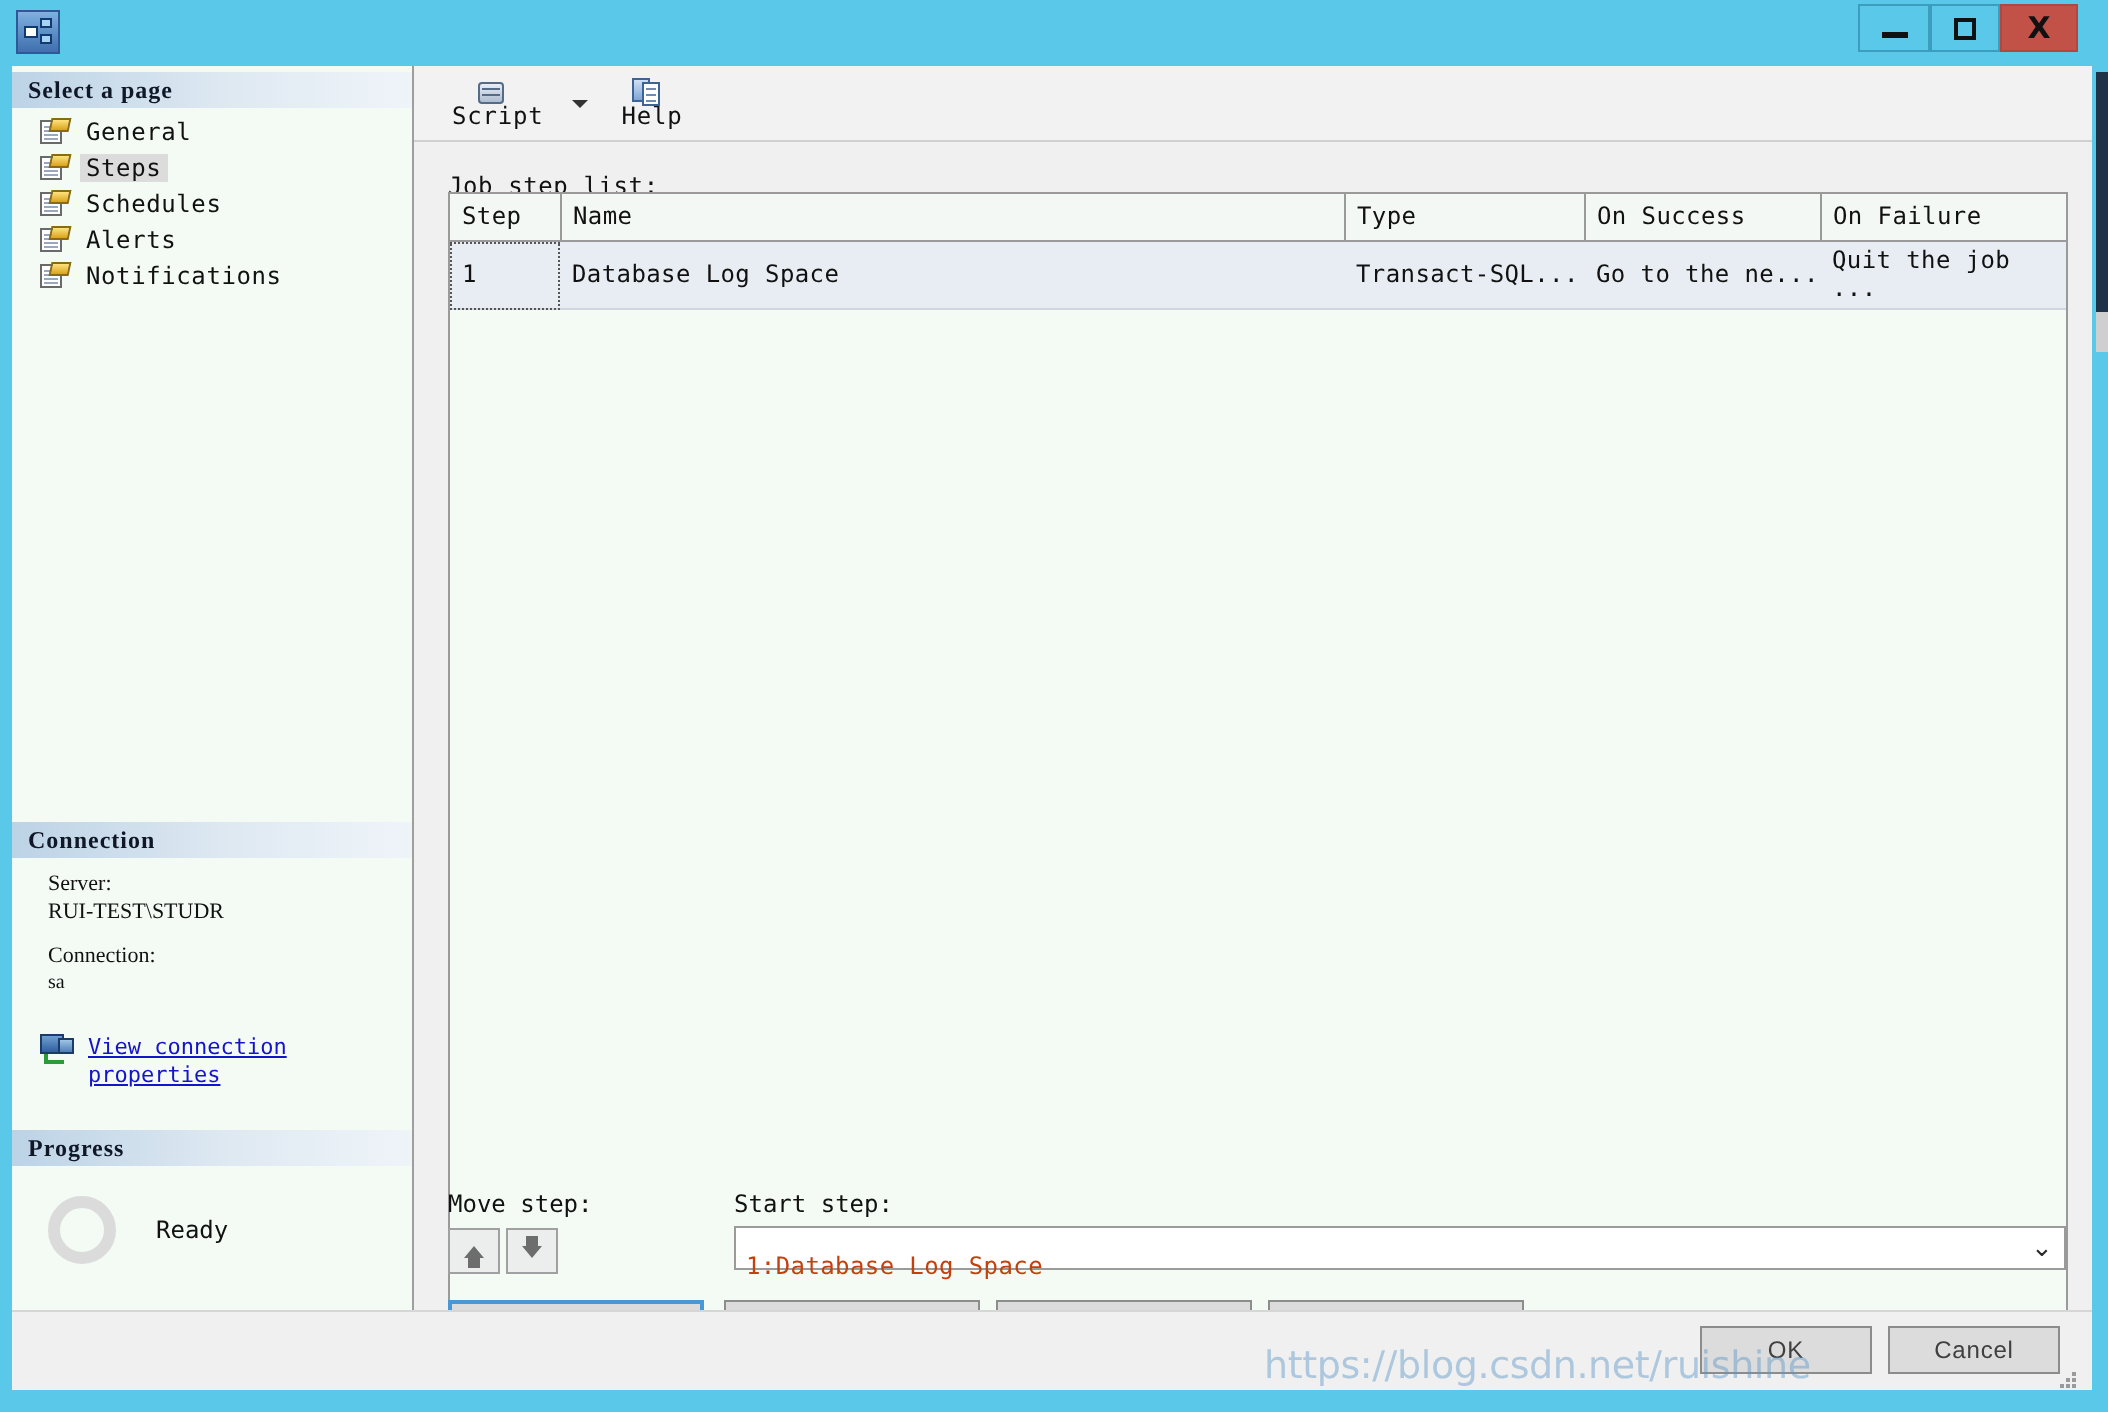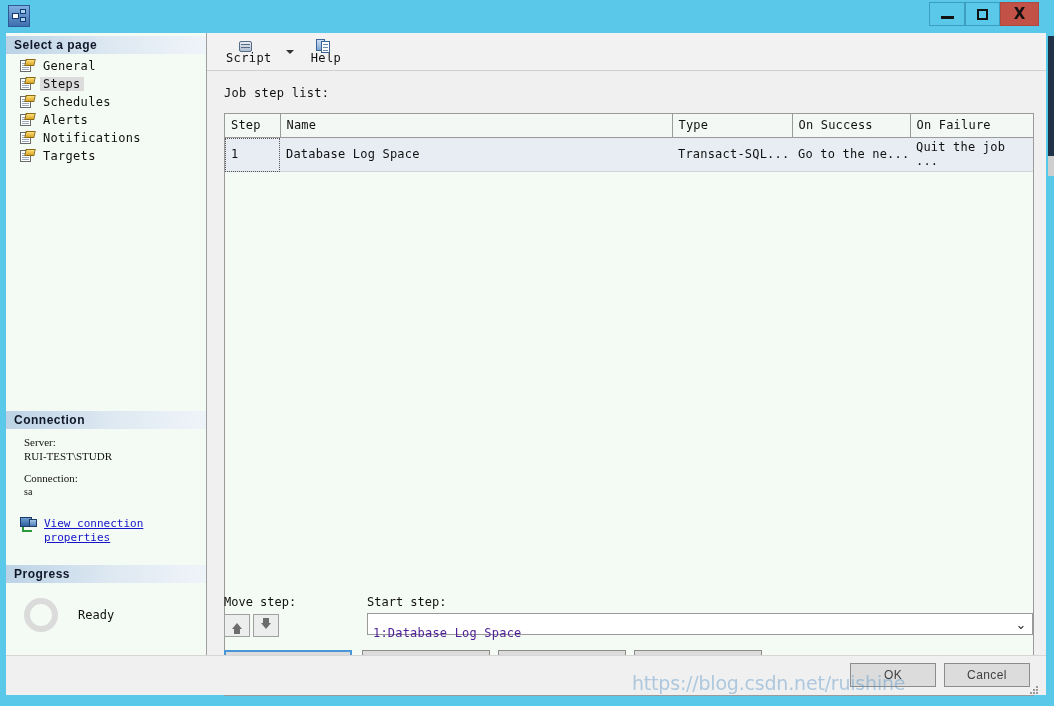--- a/index.html
+++ b/index.html
@@ -130,21 +130,21 @@
     background: #f4faf4;
     border-right: 1px solid #9e9e9e;
     box-sizing: border-box;
   }
   .pane-header {
     position: absolute;
     left: 0;
     width: 200px;
     height: 18px;
     background: linear-gradient(to right, #bcd3e6, #dfe9f2 55%, #eff4f9);
-    font-family: Liberation Sans, sans-serif;
+    font-family: Liberation Serif, serif;
     font-weight: bold;
     font-size: 12px;
     color: #101828;
     padding: 2px 0 0 8px;
     box-sizing: border-box;
     letter-spacing: 0.5px;
   }
   #hdr-select { top: 3px; }
   #hdr-connection { top: 378px; }
   #hdr-progress { top: 532px; }
@@ -376,21 +376,21 @@
     left: 17px; top: 53px;
     font-family: "DejaVu Sans Mono", "Liberation Mono", monospace;
     font-size: 12px;
     color: #111;
     letter-spacing: 0.3px;
   }
 
   
   #grid {
     position: absolute;
-    left: 17px; top: 80px;
+    left: 17px; top: 63px;
     width: 810px;
     height: 583px;
     background: #f4faf4;
     border: 1px solid #9a9a9a;
     box-sizing: border-box;
     overflow: hidden;
   }
   #grid table {
     border-collapse: collapse;
     width: 808px;
@@ -482,21 +482,21 @@
     box-sizing: border-box;
     display: flex;
     align-items: center;
     cursor: default;
   }
   #start-combo .val {
     flex: 1;
     padding-left: 5px;
     font-family: "DejaVu Sans Mono", "Liberation Mono", monospace;
     font-size: 12px;
-    color: #4c1d95;
+    color: #c2410c;
     letter-spacing: 0.2px;
     margin-top: 17px;
   }
   #start-combo .chev {
     width: 22px;
     text-align: center;
     font-family: "DejaVu Sans", "Liberation Sans", sans-serif;
     font-size: 13px;
     color: #2a2a2a;
   }
@@ -658,31 +658,20 @@
             <span class="doc"></span>
               <span class="ln l1"></span>
               <span class="ln l2"></span>
               <span class="ln l3"></span>
               <span class="ln l4"></span>
               <span class="tag"></span>
           </span>
           <span class="label">Notifications</span>
         </div>
 
-        <div class="page-item">
-          <span class="pg-icon">
-            <span class="doc"></span>
-              <span class="ln l1"></span>
-              <span class="ln l2"></span>
-              <span class="ln l3"></span>
-              <span class="ln l4"></span>
-              <span class="tag"></span>
-          </span>
-          <span class="label">Targets</span>
-        </div>
 
       </div>
 
       <div class="pane-header" id="hdr-connection">Connection</div>
 
       <div id="conn-body">
         <div class="grp">
           <div>Server:</div>
           <div class="val">RUI-TEST\STUDR</div>
         </div>

